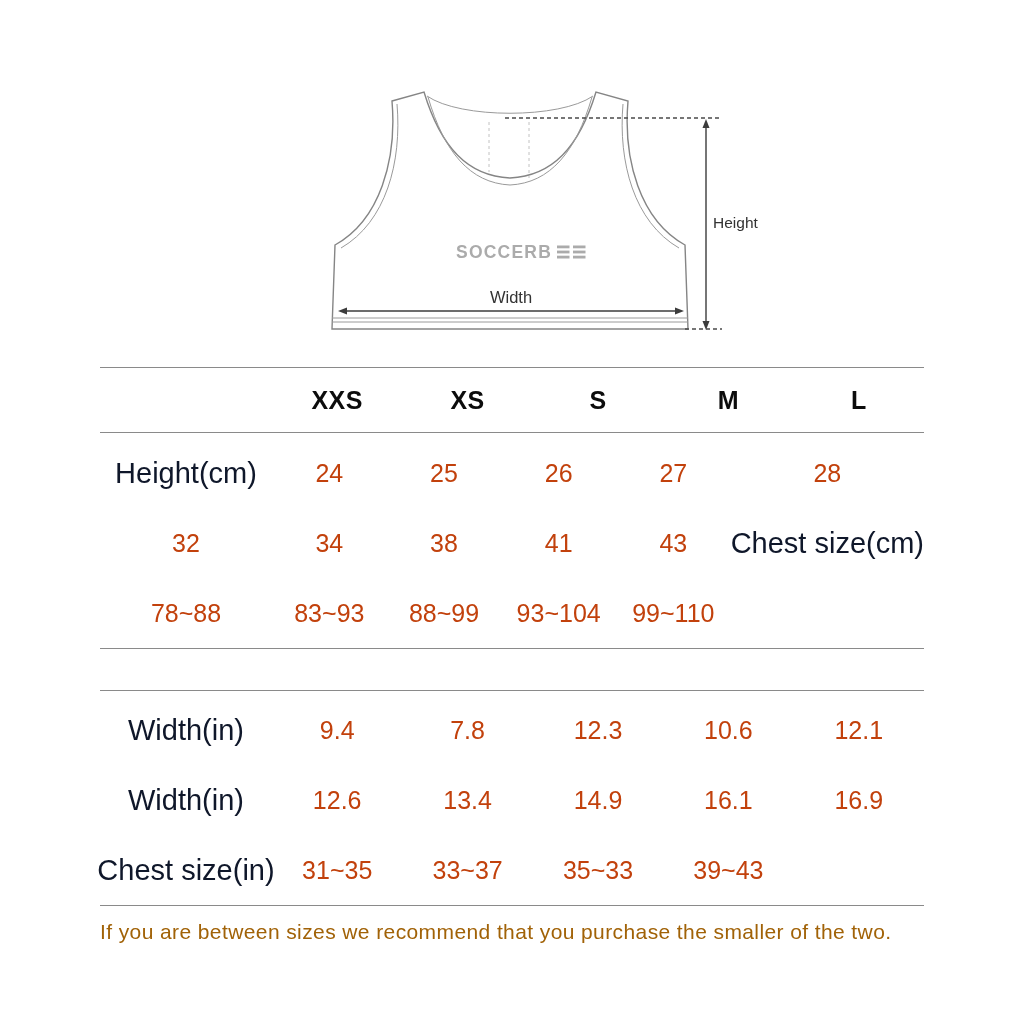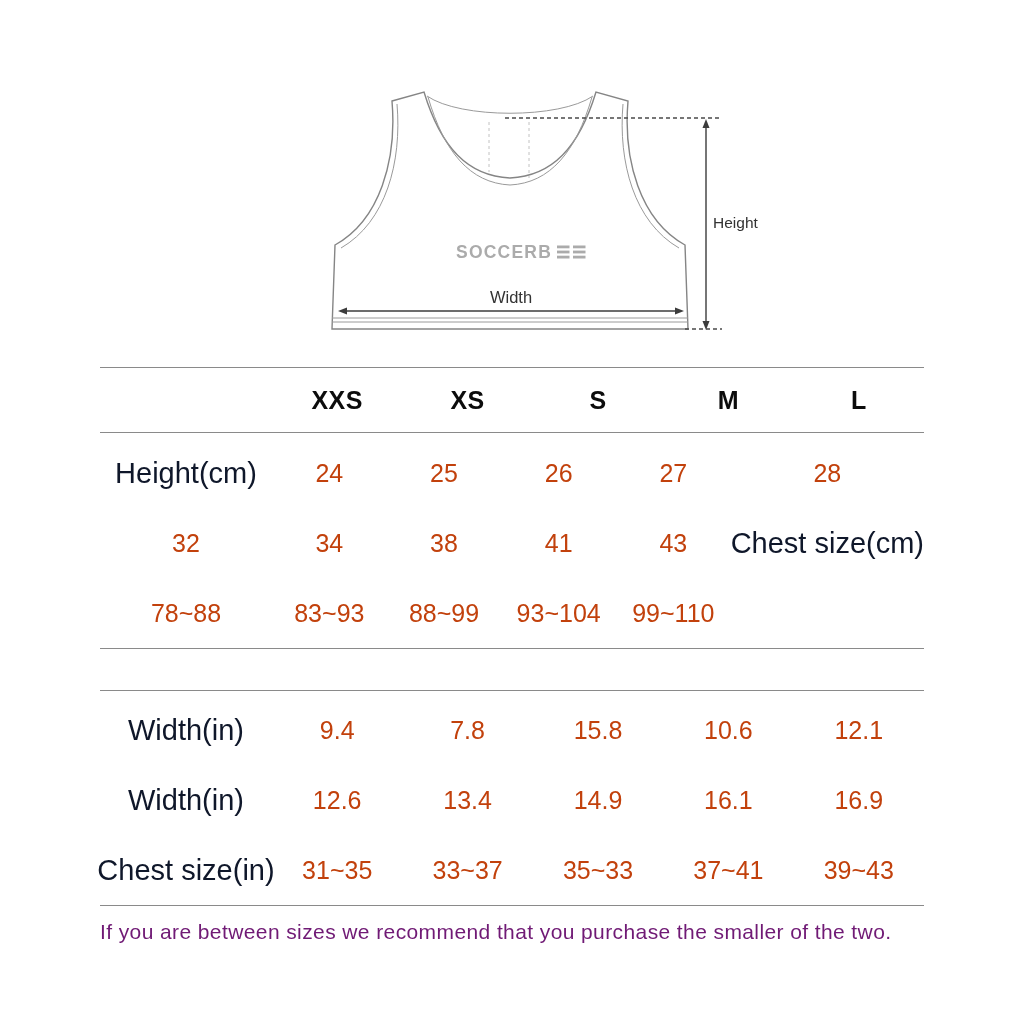--- a/index.html
+++ b/index.html
@@ -14,21 +14,21 @@
   .table-area{margin:7px 100px 0 100px;width:824px;}
   .rule{height:0;border-top:1.6px solid #8a8a8a;}
   .grid{display:grid;grid-template-columns:172px repeat(5,1fr);align-items:center;}
   .hdr-row{height:64px;}
   .hdr-cell{text-align:center;font-weight:700;font-size:25px;color:#0c0c0c;letter-spacing:0.5px;}
   .body-grid{padding-top:5px;}
   .row-cell{height:70px;display:flex;align-items:center;justify-content:center;
             font-size:25px;color:#c2410c;white-space:nowrap;}
   .row-label{font-size:29px;color:#0f172a;}
   .spacer{height:41px;}
-  .note{margin:14px 0 0 0;font-size:21px;letter-spacing:0.4px;color:#701a75;}
+  .note{margin:14px 0 0 0;font-size:21px;letter-spacing:0.4px;color:#a16207;}
 </style>
 </head>
 <body>
 
 <div class="page">
 
   <svg class="illustration" viewBox="0 0 1024 360">
     <g fill="none" stroke="#858585" stroke-width="1.4">
 
       <path d="M392,101 L424,92
@@ -127,36 +127,35 @@
     </div>
 
     <div class="rule"></div>
     <div class="spacer"></div>
     <div class="rule"></div>
 
     <div class="grid body-grid" style="padding-top:4px;">
       <div class="row-cell row-label">Width(in)</div>
       <div class="row-cell">9.4</div>
       <div class="row-cell">7.8</div>
-      <div class="row-cell">15.8</div>
+      <div class="row-cell">12.3</div>
       <div class="row-cell">10.6</div>
       <div class="row-cell">12.1</div>
 
       <div class="row-cell row-label">Width(in)</div>
       <div class="row-cell">12.6</div>
       <div class="row-cell">13.4</div>
       <div class="row-cell">14.9</div>
       <div class="row-cell">16.1</div>
       <div class="row-cell">16.9</div>
 
       <div class="row-cell row-label">Chest size(in)</div>
       <div class="row-cell">31~35</div>
       <div class="row-cell">33~37</div>
       <div class="row-cell">35~33</div>
-      <div class="row-cell">37~41</div>
       <div class="row-cell">39~43</div>
     </div>
 
     <div class="rule"></div>
 
     <p class="note">If you are between sizes we recommend that you purchase the smaller of the two.</p>
   </div>
 </div>
 
 </body></html>

